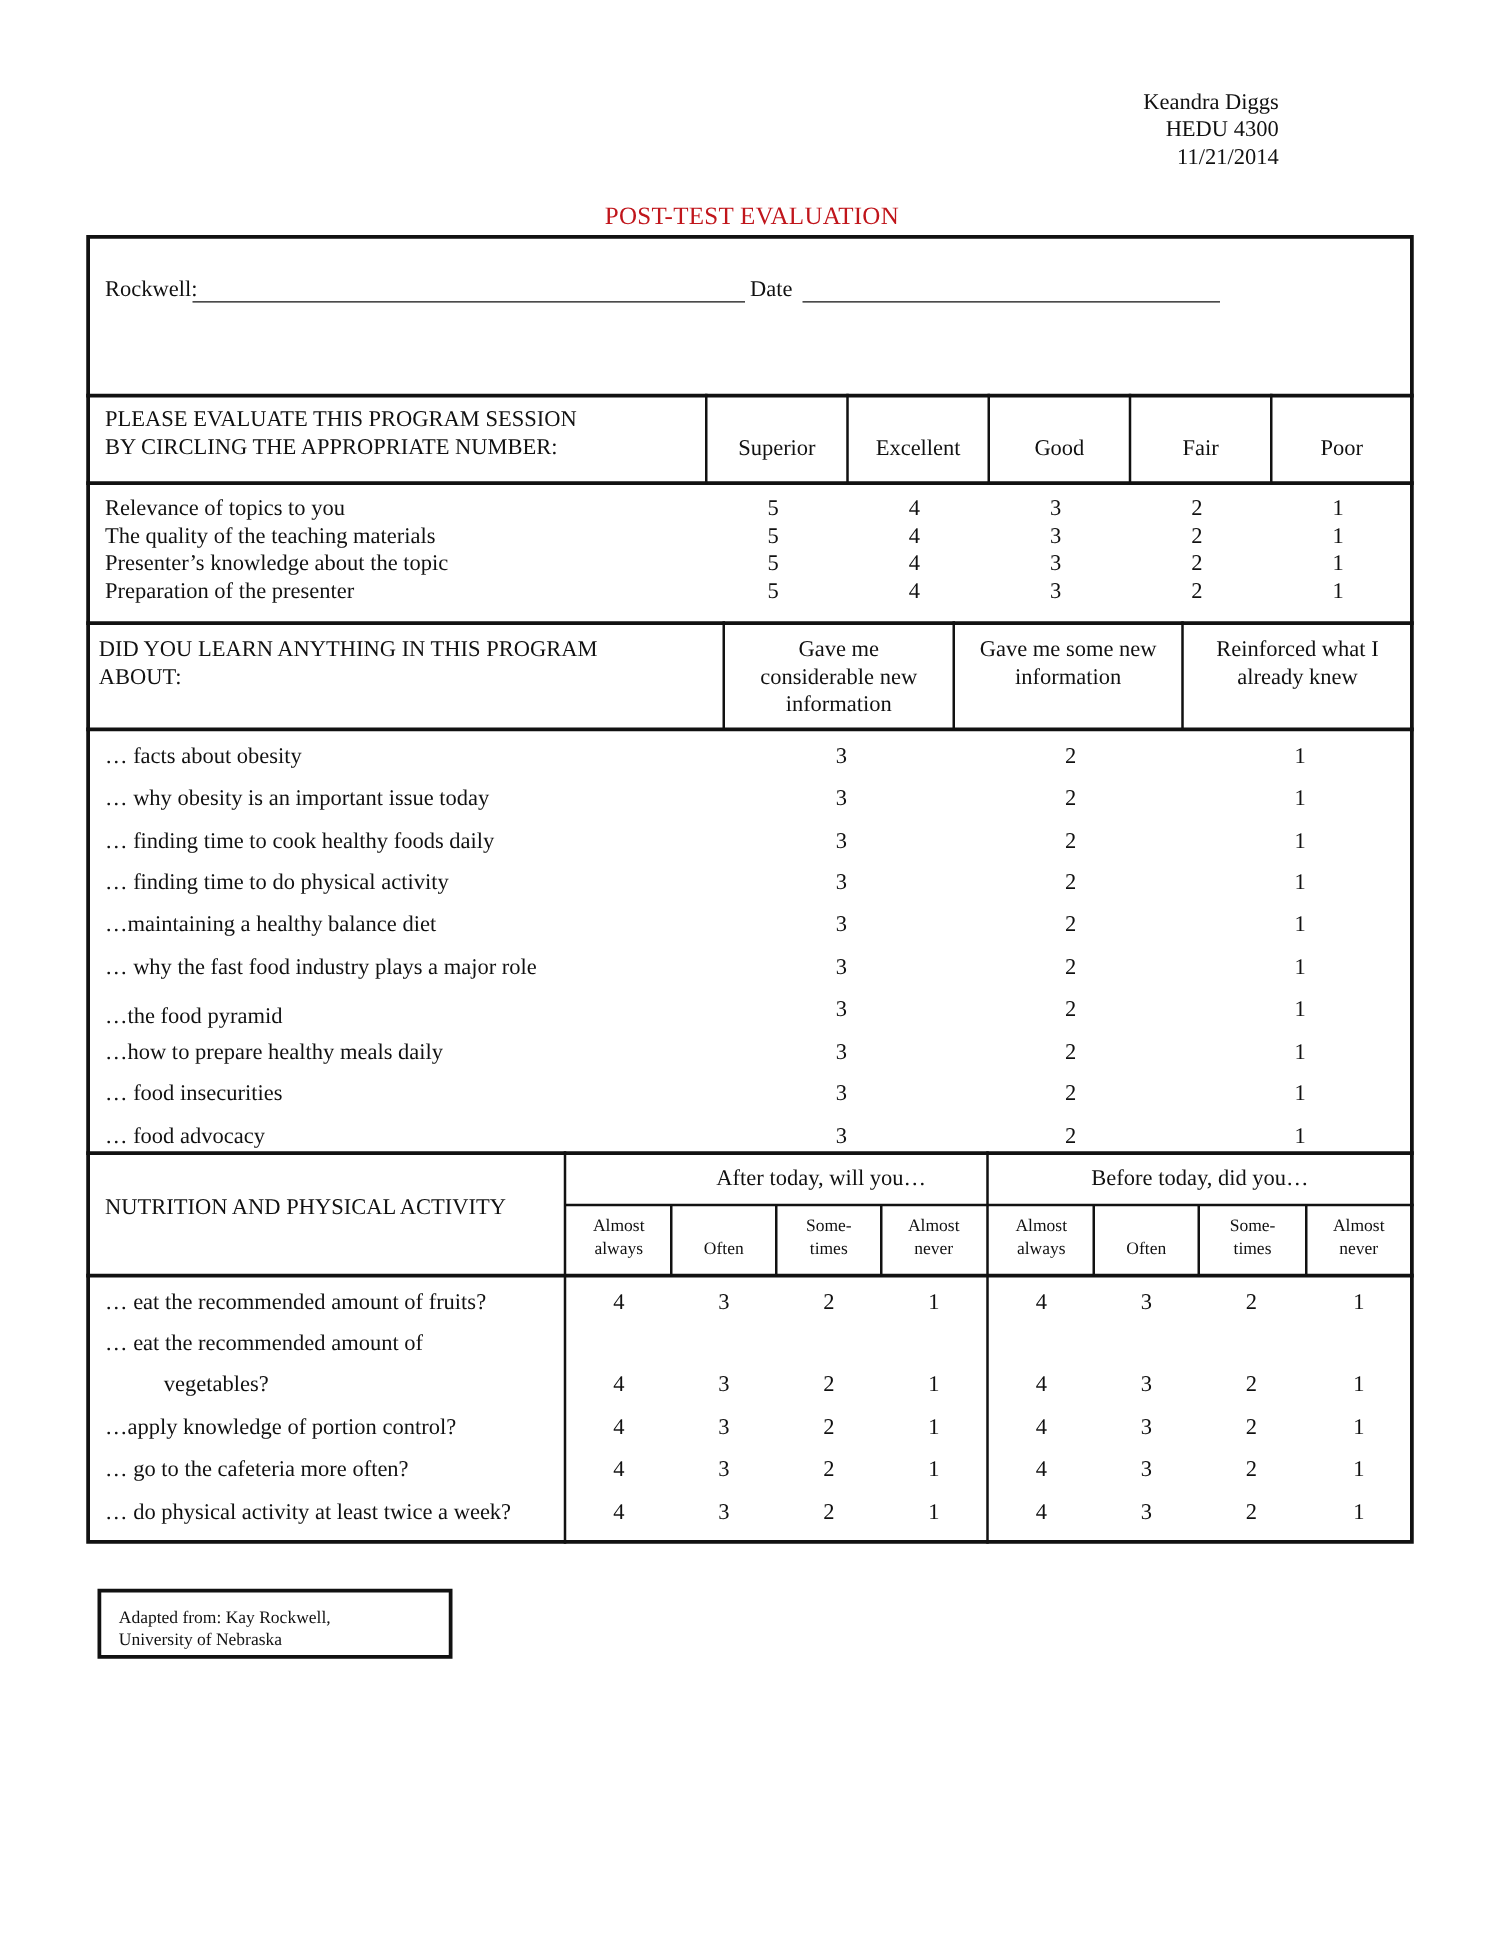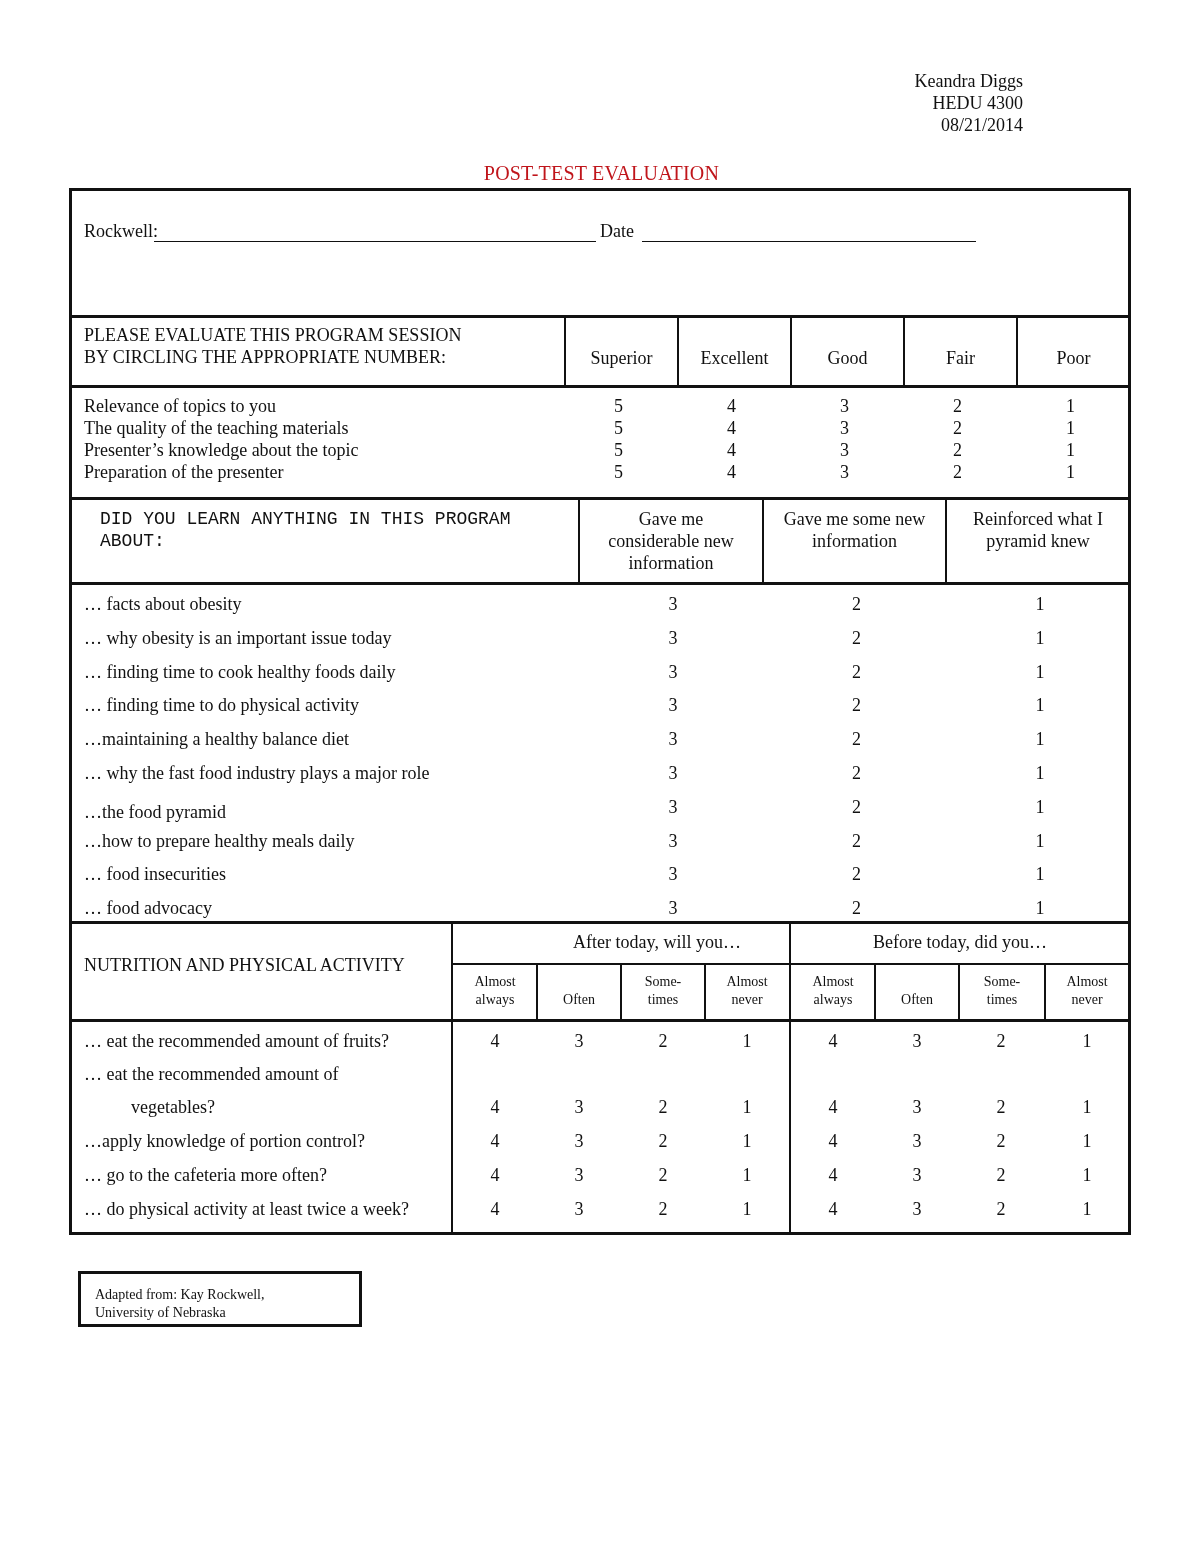--- a/index.html
+++ b/index.html
@@ -16,21 +16,21 @@
   .uline { position: absolute; height: 1px; background: #111; }
   .footnote { position: absolute; left: 78px; top: 1271px; width: 284px; height: 56px; border: 3px solid #111; box-sizing: border-box; }
   .footnote span { position: absolute; left: 14px; font-size: 14px; line-height: 18px; }
 </style>
 </head>
 <body>
 
 <div class="abs hdr">
   <div>Keandra Diggs</div>
   <div>HEDU 4300</div>
-  <div>08/21/2014</div>
+  <div>11/21/2014</div>
 </div>
 
 <div class="abs title">POST-TEST EVALUATION</div>
 
 <div class="box" style="left:69px; top:188px; width:1062px; height:1047px;"></div>
 
 <span class="t" style="left:84px; top:220px;">Rockwell:</span>
 <div class="uline" style="left:154px; top:241px; width:442px;"></div>
 <span class="t" style="left:600px; top:220px;">Date</span>
 <div class="uline" style="left:642px; top:241px; width:334px;"></div>
@@ -79,40 +79,40 @@
     <span class="t c" style="left:902px; width:111px; top:439px;">2</span>
     <span class="t c" style="left:1015px; width:111px; top:439px;">1</span>
     <span class="t" style="left:84px; top:461px;">Preparation of the presenter</span>
     <span class="t c" style="left:563px; width:111px; top:461px;">5</span>
     <span class="t c" style="left:676px; width:111px; top:461px;">4</span>
     <span class="t c" style="left:789px; width:111px; top:461px;">3</span>
     <span class="t c" style="left:902px; width:111px; top:461px;">2</span>
     <span class="t c" style="left:1015px; width:111px; top:461px;">1</span>
   </div>
 
-<span class="t" style="left:100px; top:508px;font-family:Liberation Mono, monospace;">
+<span class="t" style="left:79px; top:508px;">
   <span>DID YOU LEARN ANYTHING IN THIS PROGRAM</span><br>
   <span>ABOUT:</span>
 </span>
 <div class="vl" style="left:578px; top:497px; height:87px;"></div>
 <div class="vl" style="left:762px; top:497px; height:87px;"></div>
 <div class="vl" style="left:945px; top:497px; height:87px;"></div>
 
 <span class="t c" style="left:580px; width:182px; top:508px;">
   <span>Gave me</span><br>
   <span>considerable new</span><br>
   <span>information</span>
 </span>
 <span class="t c" style="left:764px; width:181px; top:508px;">
   <span>Gave me some new</span><br>
   <span>information</span>
 </span>
 <span class="t c" style="left:947px; width:182px; top:508px;">
   <span>Reinforced what I</span><br>
-  <span>pyramid knew</span>
+  <span>already knew</span>
 </span>
 
 <div id="learn-rows">
     <span class="t" style="left:84px; top:593px;">… facts about obesity</span>
     <span class="t c" style="left:582px; width:182px; top:593px;">3</span>
     <span class="t c" style="left:766px; width:181px; top:593px;">2</span>
     <span class="t c" style="left:949px; width:182px; top:593px;">1</span>
     <span class="t" style="left:84px; top:626.8px;text-align:right;">… why obesity is an important issue today</span>
     <span class="t c" style="left:582px; width:182px; top:626.8px;">3</span>
     <span class="t c" style="left:766px; width:181px; top:626.8px;">2</span>

